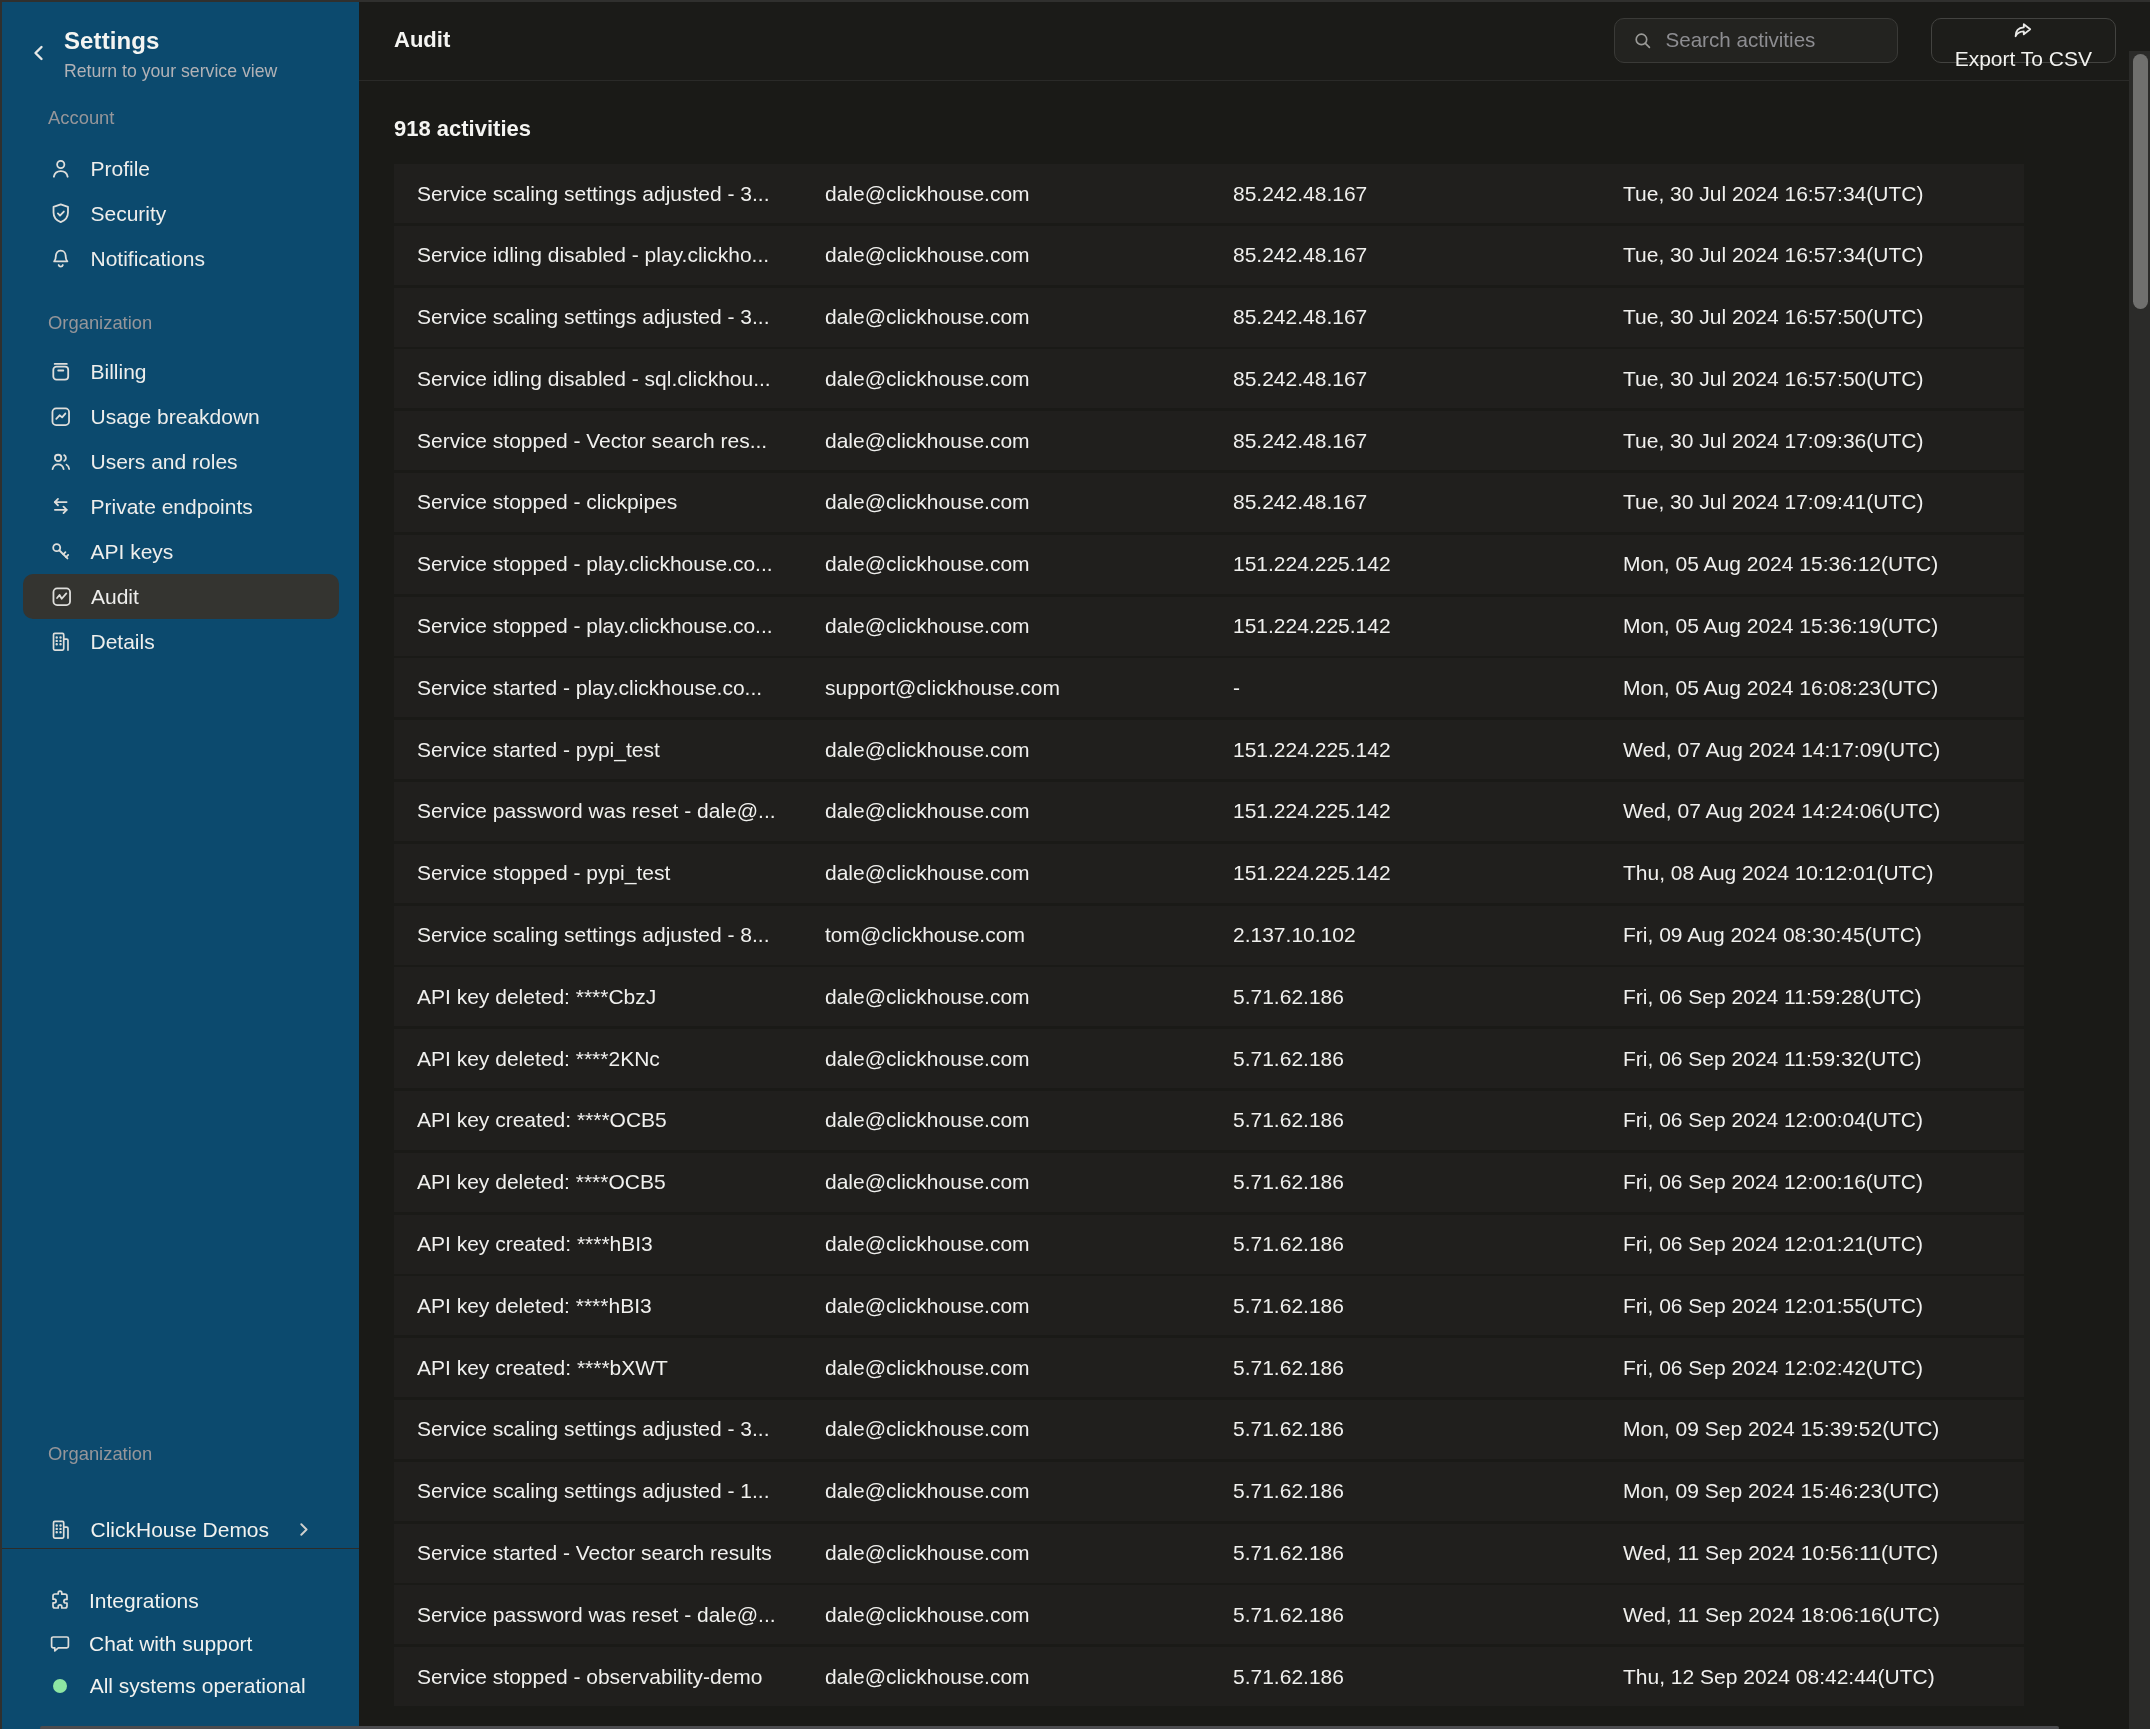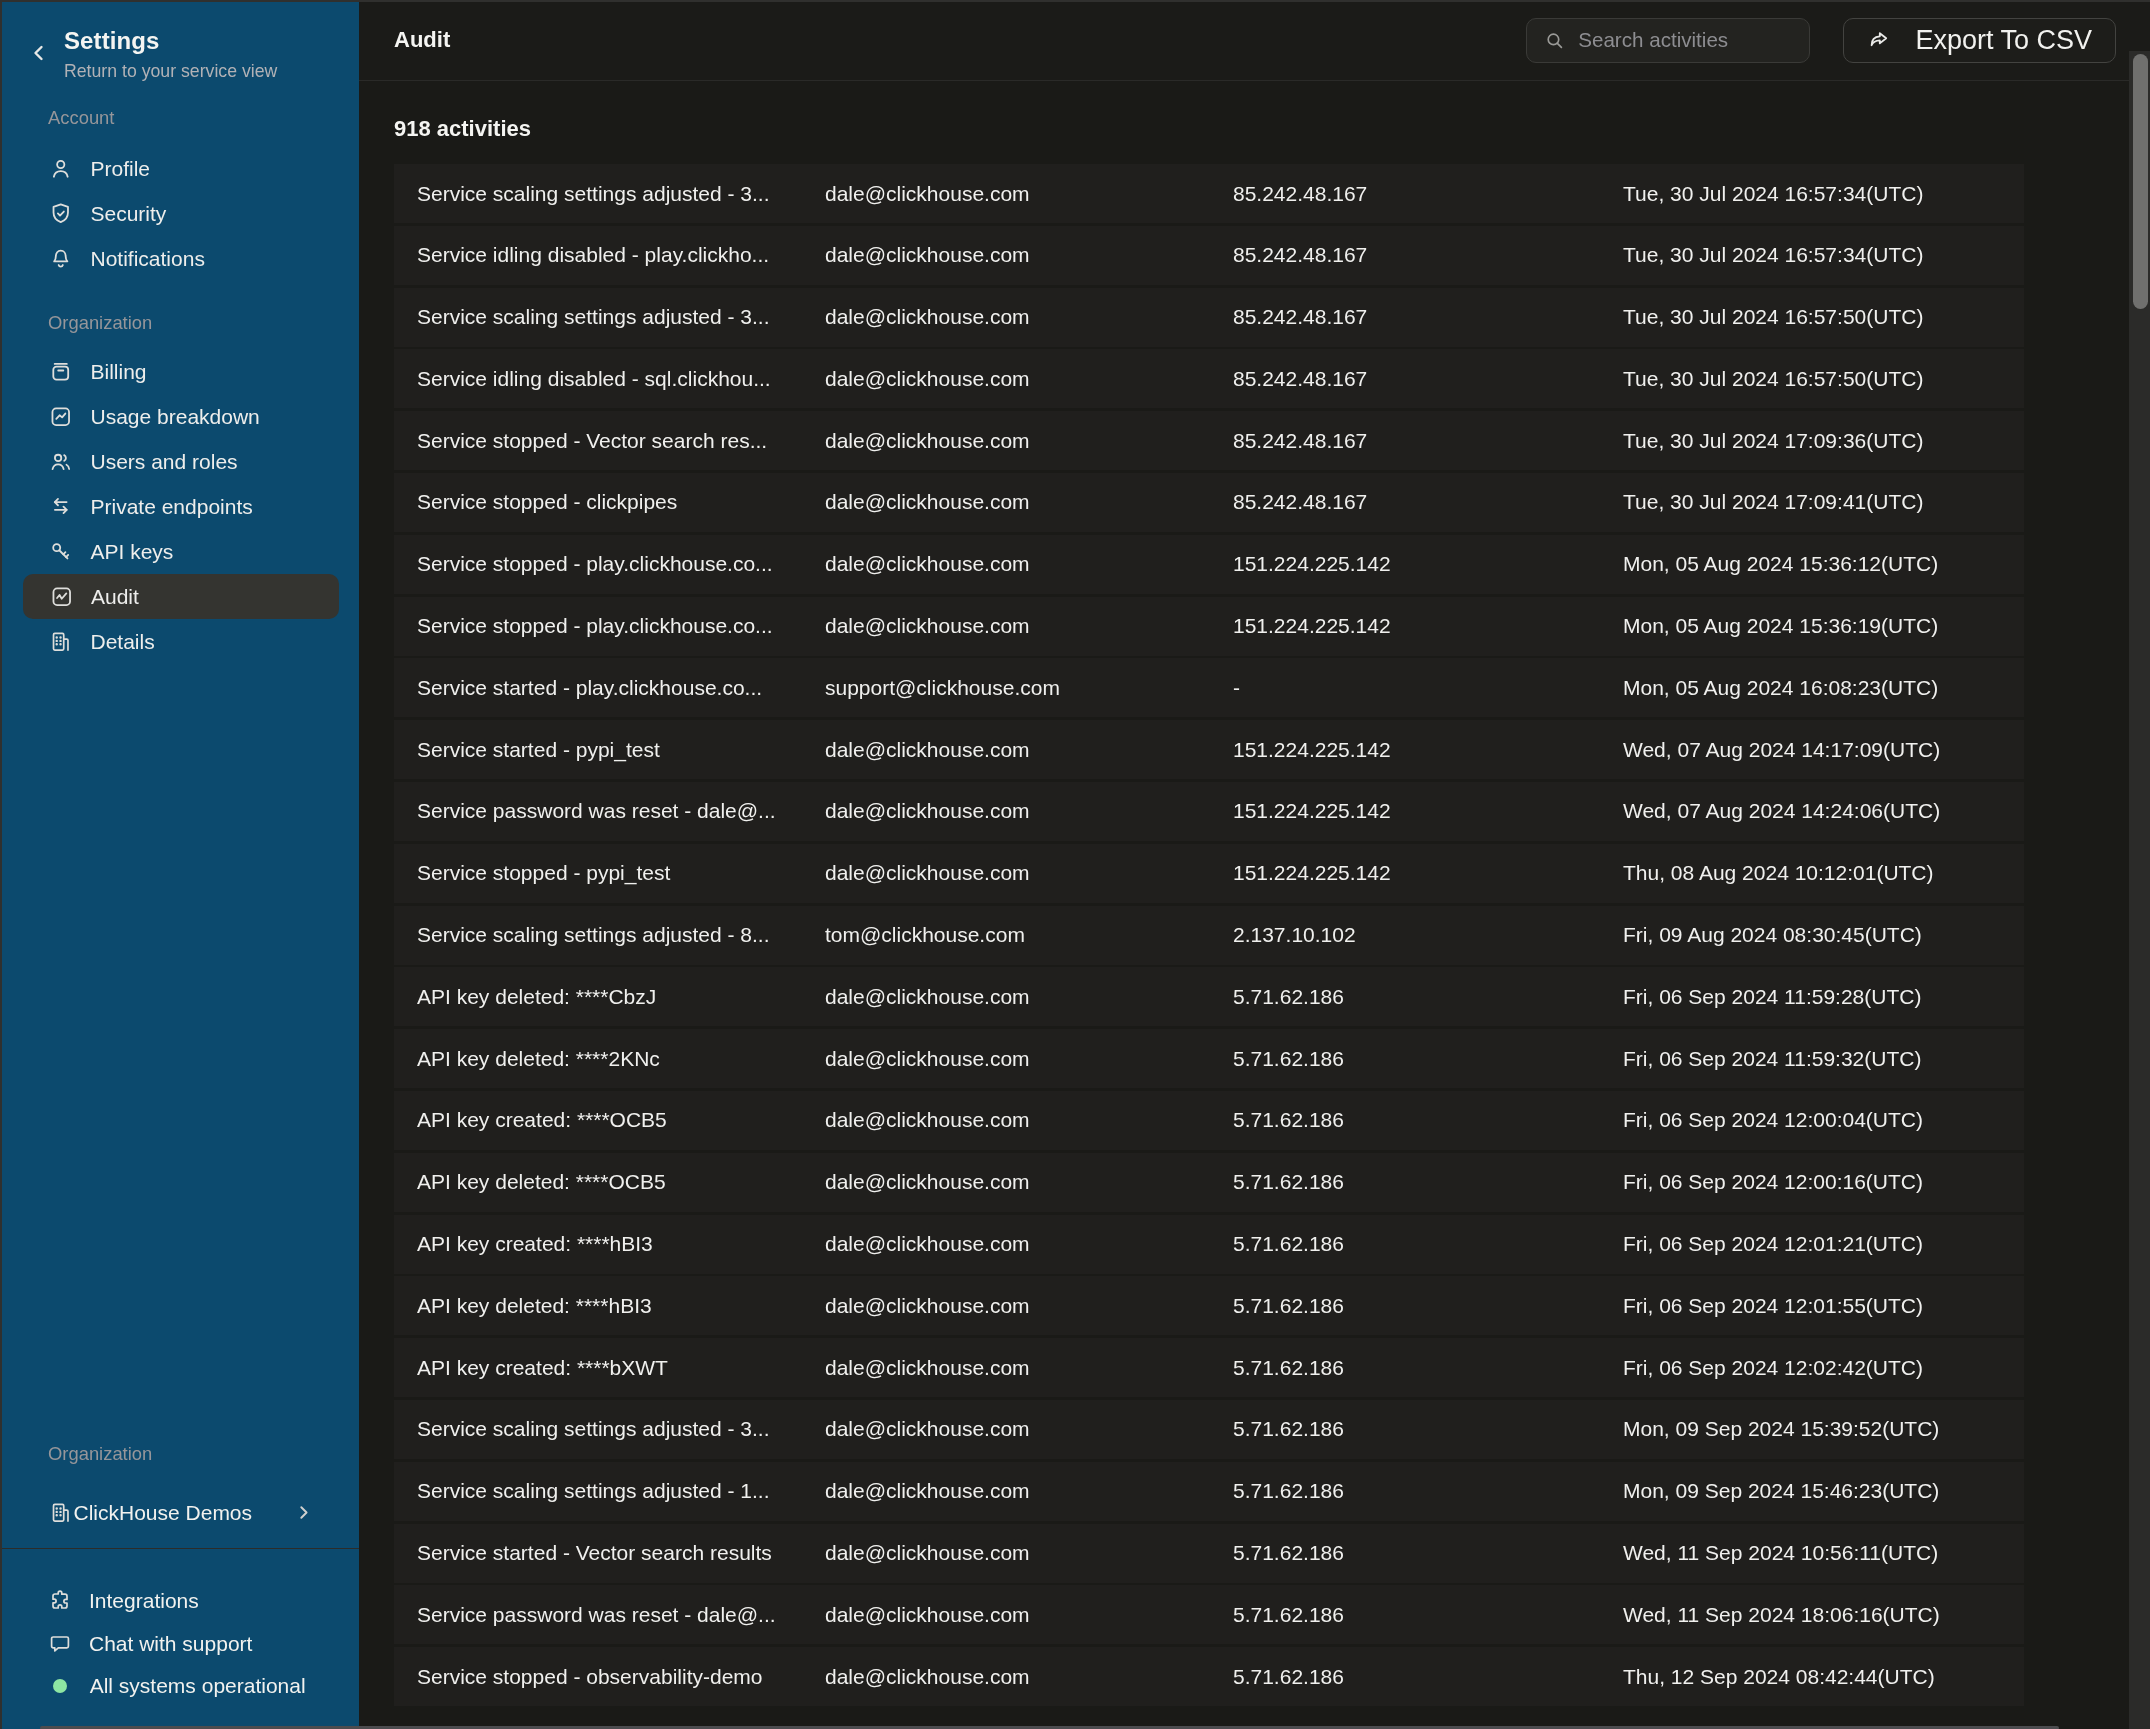--- a/index.html
+++ b/index.html
@@ -34,21 +34,21 @@
   }
   .sb-item .sb-ico { width:25.5px; height:25.5px; flex:none; color:#dededb; }
   .sb-item .sb-label { font-size:21px; line-height:25.5px; }
   .sb-item.active {
     margin:0 23px; padding-left:25.5px; border-radius:10px; background:#343430;
   }
   svg { display:block; width:100%; height:100%; }
 
   .sb-bottom { position:absolute; top:1432px; left:0; right:1.4px; height:298px; }
   .sb-bottom .sb-section-label { position:absolute; top:10px; margin:0 0 0 48px; }
-  .org-switcher { position:absolute; top:58px; left:0; right:0; height:45px; display:flex; align-items:center; padding-left:48px; cursor:pointer; }
+  .org-switcher { position:absolute; top:75px; left:0; right:0; height:45px; display:flex; align-items:center; gap:17px; padding-left:48px; cursor:pointer; }
   .org-switcher .sb-ico { width:25.5px; height:25.5px; color:#dededb; }
   .org-switcher .sb-label { font-size:21px; }
   .org-switcher .chev { width:21px; height:21px; margin-left:auto; margin-right:47px; color:#d0d0ce; }
   .sb-divider { position:absolute; top:116px; left:0; right:0; height:1.4px; background:#2c2c29; }
   .foot-item { position:absolute; left:0; right:0; height:45px; display:flex; align-items:center; gap:17px; padding-left:48px; cursor:pointer; }
   .foot-item .sb-ico { width:24px; height:24px; color:#dededb; }
   .foot-item .sb-label { font-size:21px; }
   .fi-1 { top:146px; } .fi-2 { top:189px; } .fi-3 { top:231px; }
   .status-dot { width:14px; height:14px; border-radius:50%; background:#8ee6a3; margin:0 5.7px 0 5px; flex:none; }
 
@@ -65,23 +65,24 @@
     border-radius:10px; display:flex; align-items:center; padding:0 14px 0 17px;
   }
   .search-box .s-ico { width:21px; height:21px; color:#9a9a97; flex:none; }
   .search-box input {
     flex:1; min-width:0; background:transparent; border:none; outline:none;
     margin-left:12.8px; font-size:20.6px; color:#f0f0ee; font-family:"Liberation Sans",sans-serif;
   }
   .search-box input::placeholder { color:#8d8d91; }
   .export-btn {
     height:45px; background:#1d1d1a; border:1.4px solid #434340; border-radius:10px;
-    display:flex; align-items:center; gap:24px; padding:0 23px;
-    font-size:27px; font-weight:500; color:#f2f2ef; cursor:pointer;
+    display:flex; align-items:center; gap:4px; padding:0 23px;
+    font-size:21px; font-weight:500; color:#f2f2ef; cursor:pointer;
     font-family:"Liberation Sans",sans-serif;
+    flex-direction:column;
   }
   .export-btn .e-ico { width:24px; height:24px; color:#eseaea; color:#eaeae8; }
 
   .content { position:relative; }
   .count-label { margin:34px 0 0 35px; font-size:22px; font-weight:700; line-height:28px; color:#f5f5f2; }
   .audit-table { margin:21px 0 0 35px; width:1630px; }
   .thead {
     height:52px; background:#292927; border-radius:10px 10px 0 0;
     display:grid; grid-template-columns:408px 408px 390px auto;
     align-items:center; padding-left:23px;

